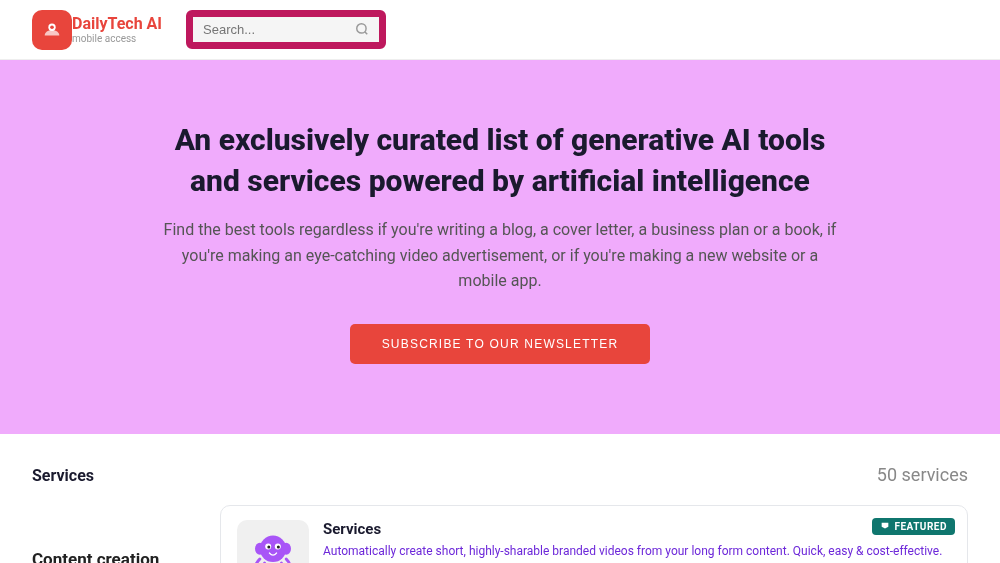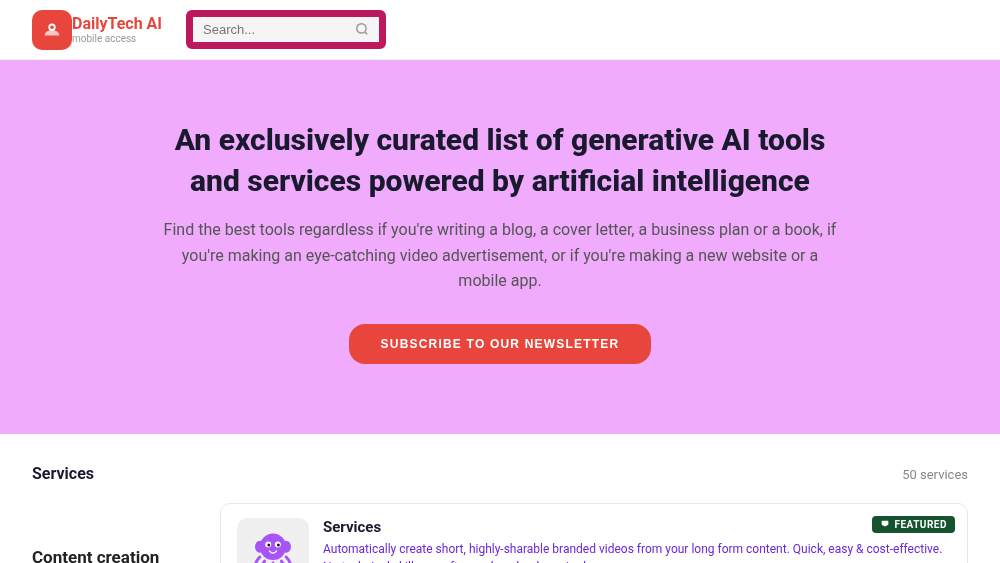--- a/index.html
+++ b/index.html
@@ -98,23 +98,23 @@
       max-width: 680px;
       margin: 0 auto 30px;
       line-height: 1.6;
     }
     .subscribe-btn {
       background: #e8453c;
       color: #fff;
       border: none;
       padding: 13px 32px;
       font-size: 12px;
-      font-weight: 700;
+      font-weight: 400;
       letter-spacing: 1.2px;
-      border-radius: 16px;
+      border-radius: 5px;
       cursor: pointer;
       text-transform: uppercase;
     }
 
     
     .main-content {
       background: #fff;
       padding: 30px 32px;
       max-width: 1000px;
       margin: 0 auto;
@@ -124,21 +124,21 @@
       align-items: baseline;
       justify-content: space-between;
       margin-bottom: 20px;
     }
     .services-title {
       font-size: 16px;
       font-weight: 700;
       color: #1a1a2e;
     }
     .services-count {
-      font-size: 13px;
+      font-size: 18px;
       color: #888;
     }
 
     
     .content-layout {
       display: flex;
       gap: 28px;
     }
     .sidebar {
       width: 160px;
@@ -225,21 +225,21 @@
       padding: 2px 9px;
       border-radius: 20px;
       font-weight: 500;
     }
     .tag-videos { background: #e8f0fe; color: #3b5bdb; }
     .tag-paid { background: #fef3e2; color: #d9770c; }
     .featured-badge {
       position: absolute;
       top: 12px;
       right: 12px;
-      background: #14532d;
+      background: #0f766e;
       color: #fff;
       font-size: 10px;
       font-weight: 700;
       padding: 3px 8px;
       border-radius: 4px;
       display: flex;
       align-items: center;
       gap: 4px;
       letter-spacing: 0.5px;
     }

